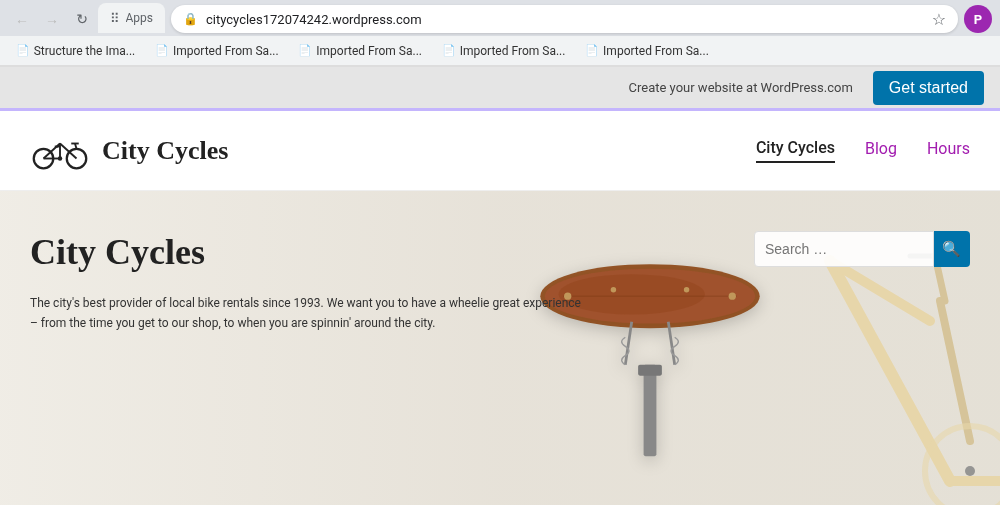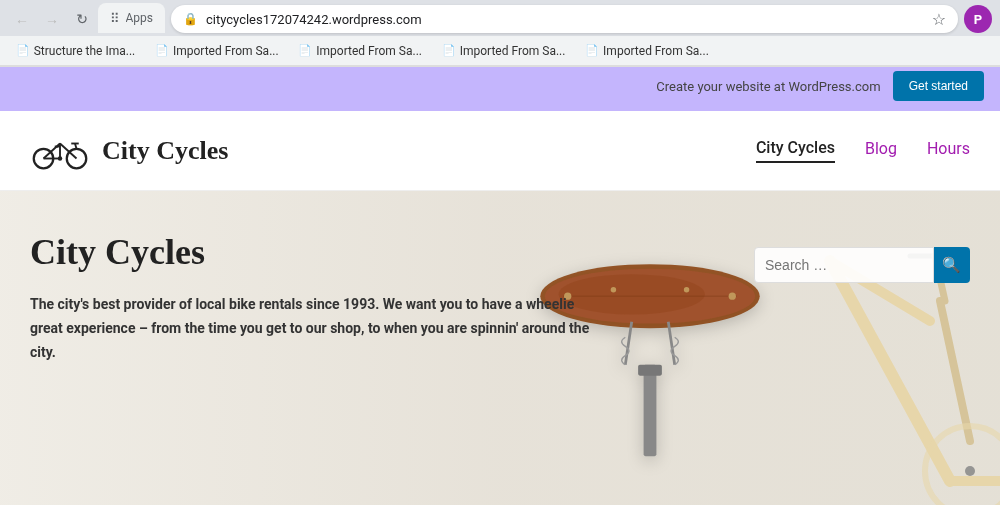--- a/index.html
+++ b/index.html
@@ -20,40 +20,40 @@
     .tab { display: flex; align-items: center; height: 30px; padding: 0 12px; background: #f1f3f4; border-radius: 8px 8px 0 0; font-size: 12px; color: #5f6368; gap: 6px; cursor: pointer; max-width: 180px; overflow: hidden; }
     .tab-label { white-space: nowrap; overflow: hidden; text-overflow: ellipsis; font-size: 12px; }
     .tab-bar-left { display: flex; align-items: flex-end; gap: 2px; flex: 1; }
 
     
     .bookmarks-bar { display: flex; align-items: center; height: 30px; padding: 0 8px; gap: 4px; border-bottom: 1px solid #ddd; background: #f1f3f4; }
     .bookmark-item { display: flex; align-items: center; gap: 4px; padding: 2px 8px; border-radius: 4px; font-size: 12px; color: #333; cursor: pointer; white-space: nowrap; }
     .bookmark-icon { font-size: 11px; color: #5f6368; }
 
     
-    .wp-top-bar { background: #c4b5fd; border-bottom: 6px solid #c4b5fd; height: 44px; display: flex; align-items: center; justify-content: flex-end; padding: 0 16px; gap: 12px; }
+    .wp-top-bar { background: #e5e5e5; border-bottom: 3px solid #c4b5fd; height: 44px; display: flex; align-items: center; justify-content: flex-end; padding: 0 16px; gap: 20px; }
     .wp-top-text { font-size: 13px; color: #444; }
-    .wp-get-started { background: #0073aa; color: white; padding: 8px 16px; border-radius: 4px; font-size: 12px; font-weight: 500; cursor: pointer; border: none; }
+    .wp-get-started { background: #0073aa; color: white; padding: 8px 16px; border-radius: 4px; font-size: 16px; font-weight: 500; cursor: pointer; border: none; }
 
     
     .site-header { background: #fff; border-bottom: 1px solid #eee; height: 80px; display: flex; align-items: center; justify-content: space-between; padding: 0 30px; }
     .site-logo { display: flex; align-items: center; gap: 12px; }
     .bike-icon { width: 60px; height: 40px; }
     .site-title { font-size: 26px; font-weight: 600; color: #222; font-family: Georgia, serif; }
     .site-nav { display: flex; align-items: center; gap: 30px; }
     .nav-link { font-size: 16px; color: #a21caf; text-decoration: none; cursor: pointer; padding-bottom: 4px; }
     .nav-link.active { color: #222; border-bottom: 2px solid #222; font-weight: 500; }
 
     
     .hero { position: relative; height: 340px; background: #e8e4dc; overflow: hidden; }
     .hero-bg { position: absolute; inset: 0; background: linear-gradient(to right, rgba(240,237,230,0.95) 0%, rgba(230,225,215,0.7) 50%, rgba(220,215,200,0.3) 100%); }
     .hero-content { position: relative; z-index: 2; padding: 40px 30px; max-width: 620px; }
     .hero-title { font-size: 36px; font-weight: 700; color: #222; margin-bottom: 20px; font-family: Georgia, serif; }
-    .hero-text { font-size: 14px; color: #333; line-height: 1.7; margin-bottom: 16px; font-weight: bold; }
-    .search-box { position: absolute; top: 56px; right: 30px; z-index: 2; display: flex; align-items: center; gap: 0; }
+    .hero-text { font-size: 12px; color: #333; line-height: 1.7; margin-bottom: 16px; }
+    .search-box { position: absolute; top: 40px; right: 30px; z-index: 2; display: flex; align-items: center; gap: 0; }
     .search-input { width: 180px; height: 36px; border: 1px solid #ddd; border-radius: 4px 0 0 4px; padding: 0 10px; font-size: 14px; color: #666; background: rgba(255,255,255,0.9); }
     .search-btn { width: 36px; height: 36px; background: #0073aa; border: none; border-radius: 0 4px 4px 0; cursor: pointer; display: flex; align-items: center; justify-content: center; color: white; font-size: 16px; }
 
     
     .bike-image { position: absolute; right: 0; top: 0; bottom: 0; width: 55%; z-index: 1; overflow: hidden; }
 
     
     .saddle-svg { filter: drop-shadow(0 4px 8px rgba(0,0,0,0.2)); }
   </style>
 </head>

